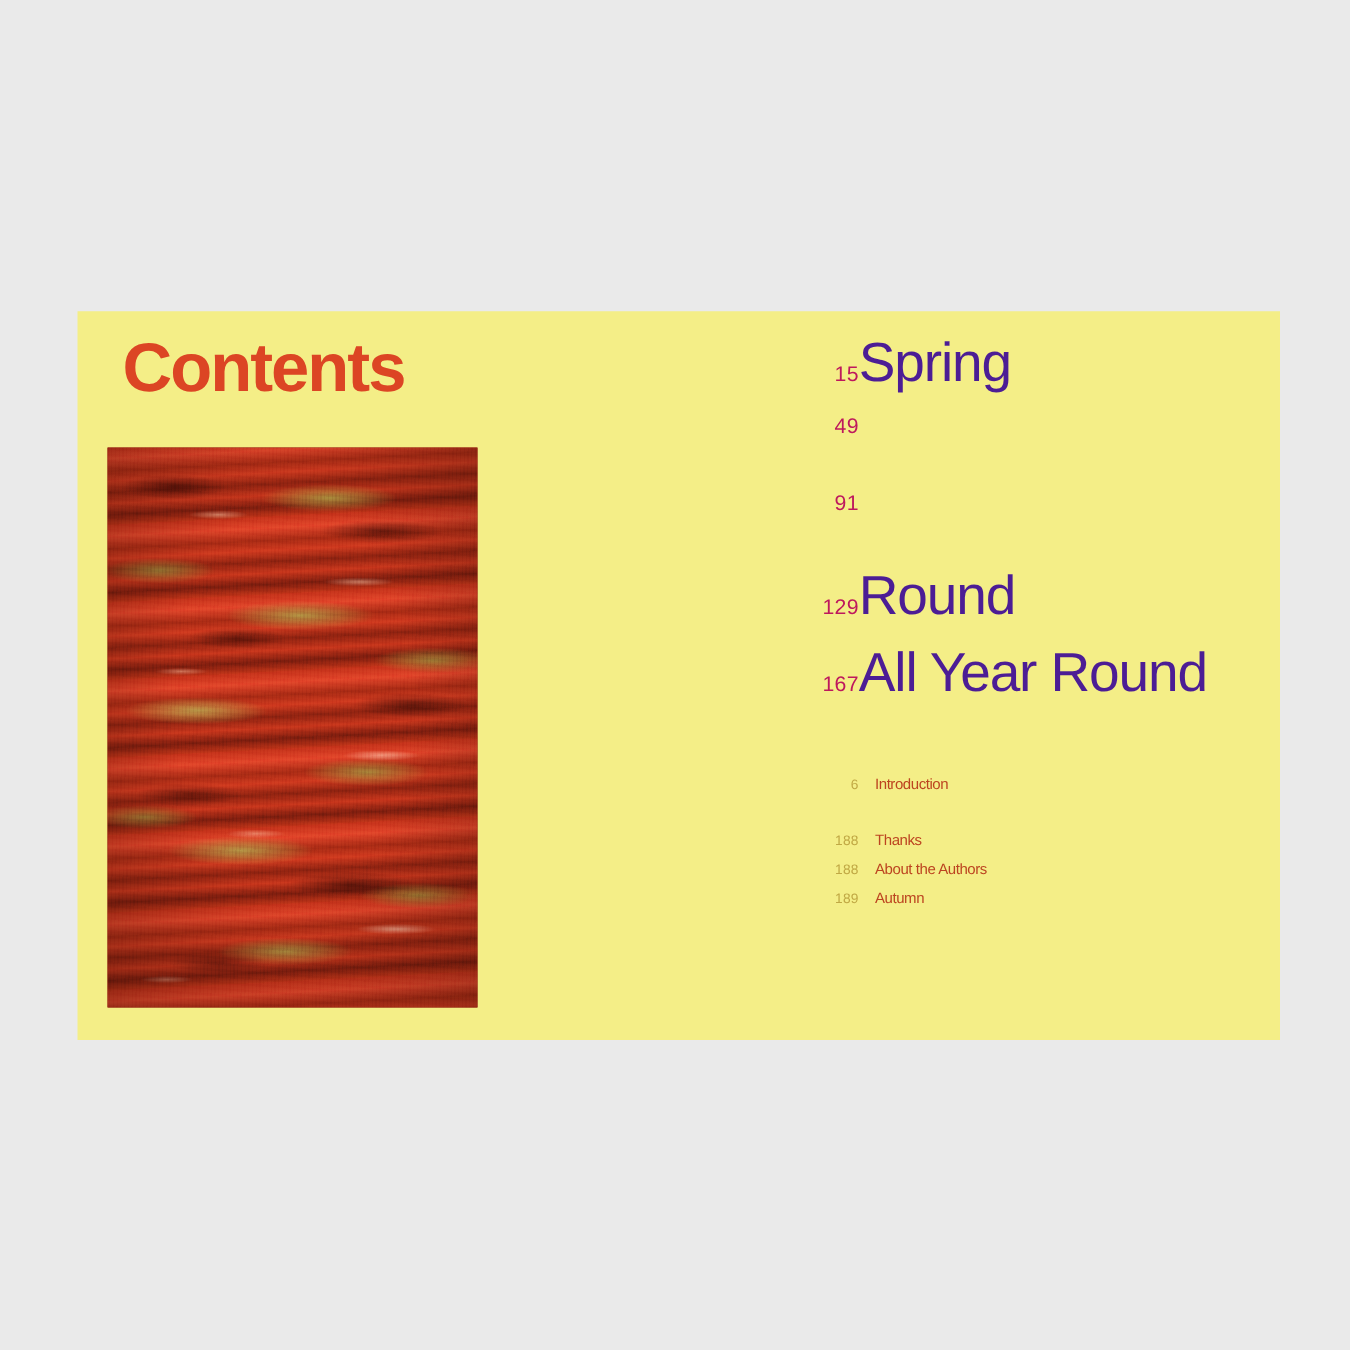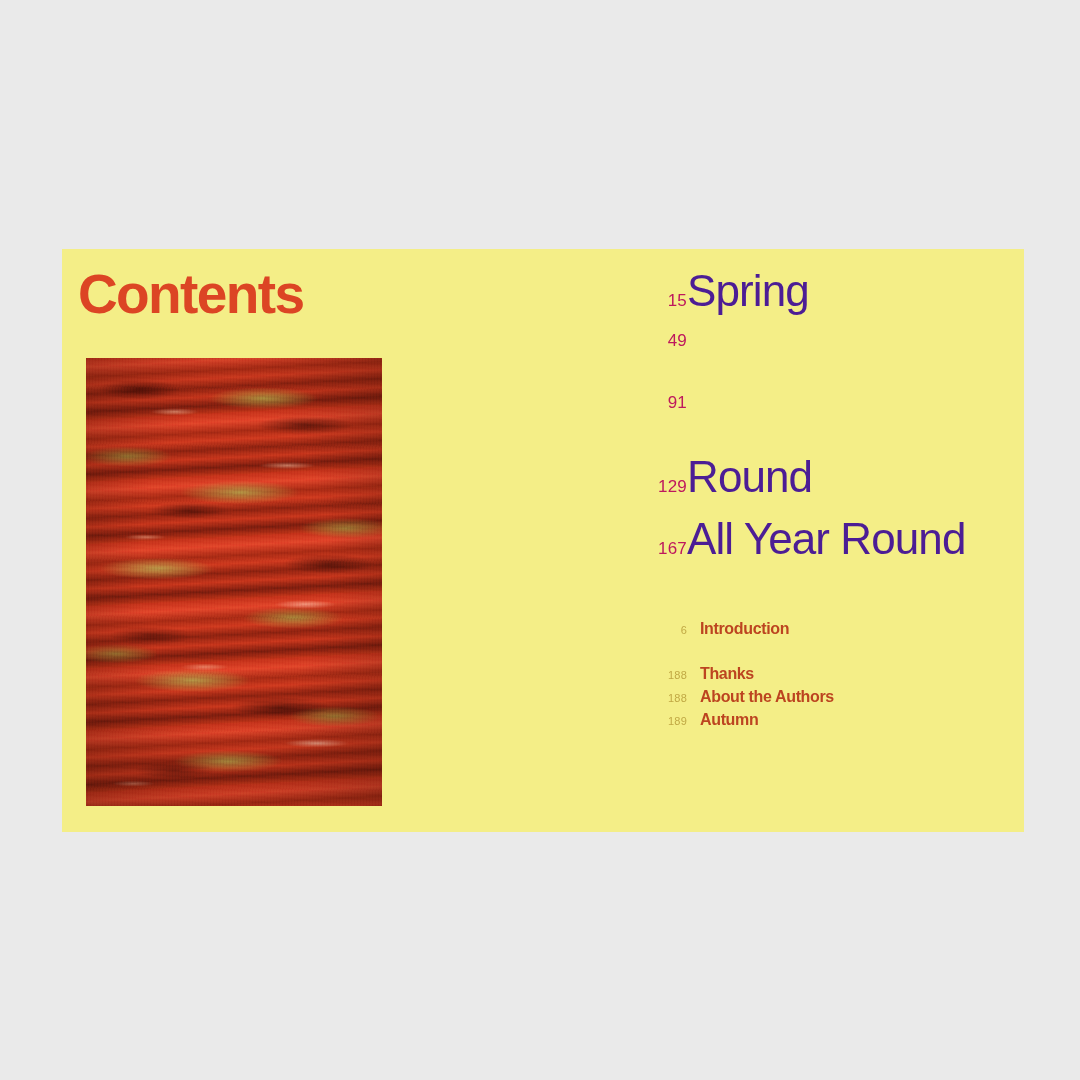--- a/index.html
+++ b/index.html
@@ -26,21 +26,21 @@
     left: 62px;
     top: 249px;
     width: 962px;
     height: 583px;
     background: #f4ee87;
   }
 
   
   #contents-title {
     position: absolute;
-    left: 16px;
+    left: 36px;
     top: 18px;
     margin: 0;
     font-size: 55px;
     font-weight: 700;
     letter-spacing: -1.6px;
     line-height: 1;
     color: #dc4524;
     white-space: nowrap;
   }
 
@@ -160,22 +160,22 @@
     width: 65px;
     flex: 0 0 65px;
     text-align: right;
     font-size: 11px;
     font-weight: 400;
     color: #c0a844;
     letter-spacing: 0.2px;
   }
   .minor-row .title {
     margin-left: 13px;
-    font-size: 16px;
-    font-weight: 700;
+    font-size: 12px;
+    font-weight: 400;
     letter-spacing: -0.35px;
     color: #bc4420;
     line-height: 1;
     white-space: nowrap;
   }
 </style>
 </head>
 <body>
 
 <div id="page">

